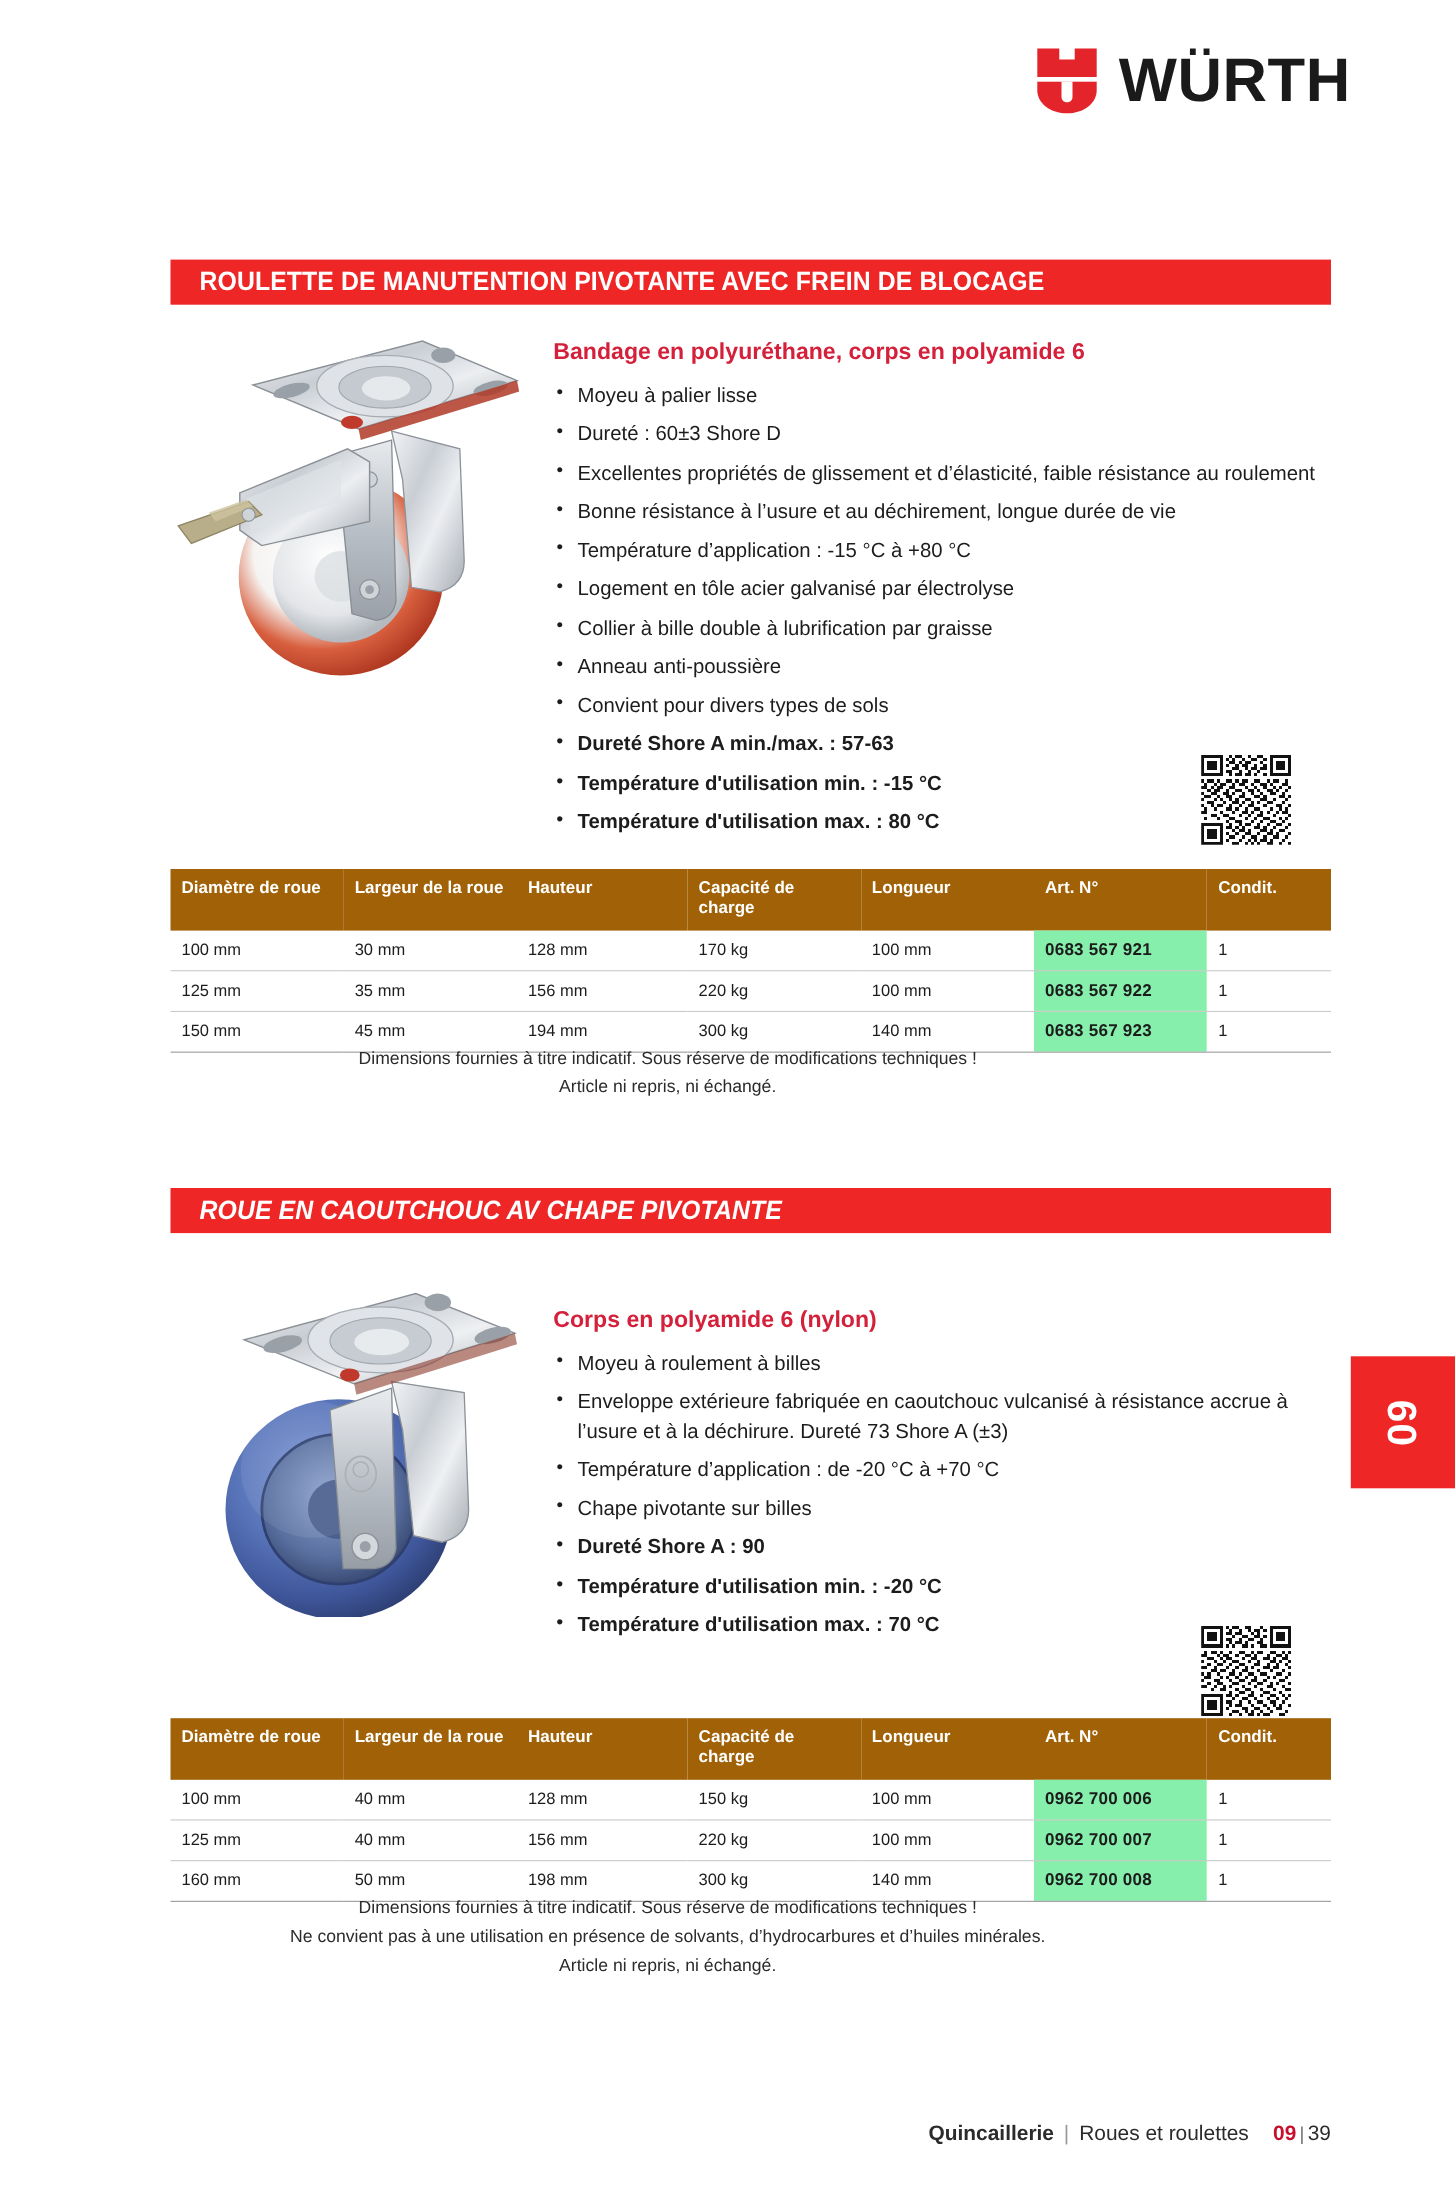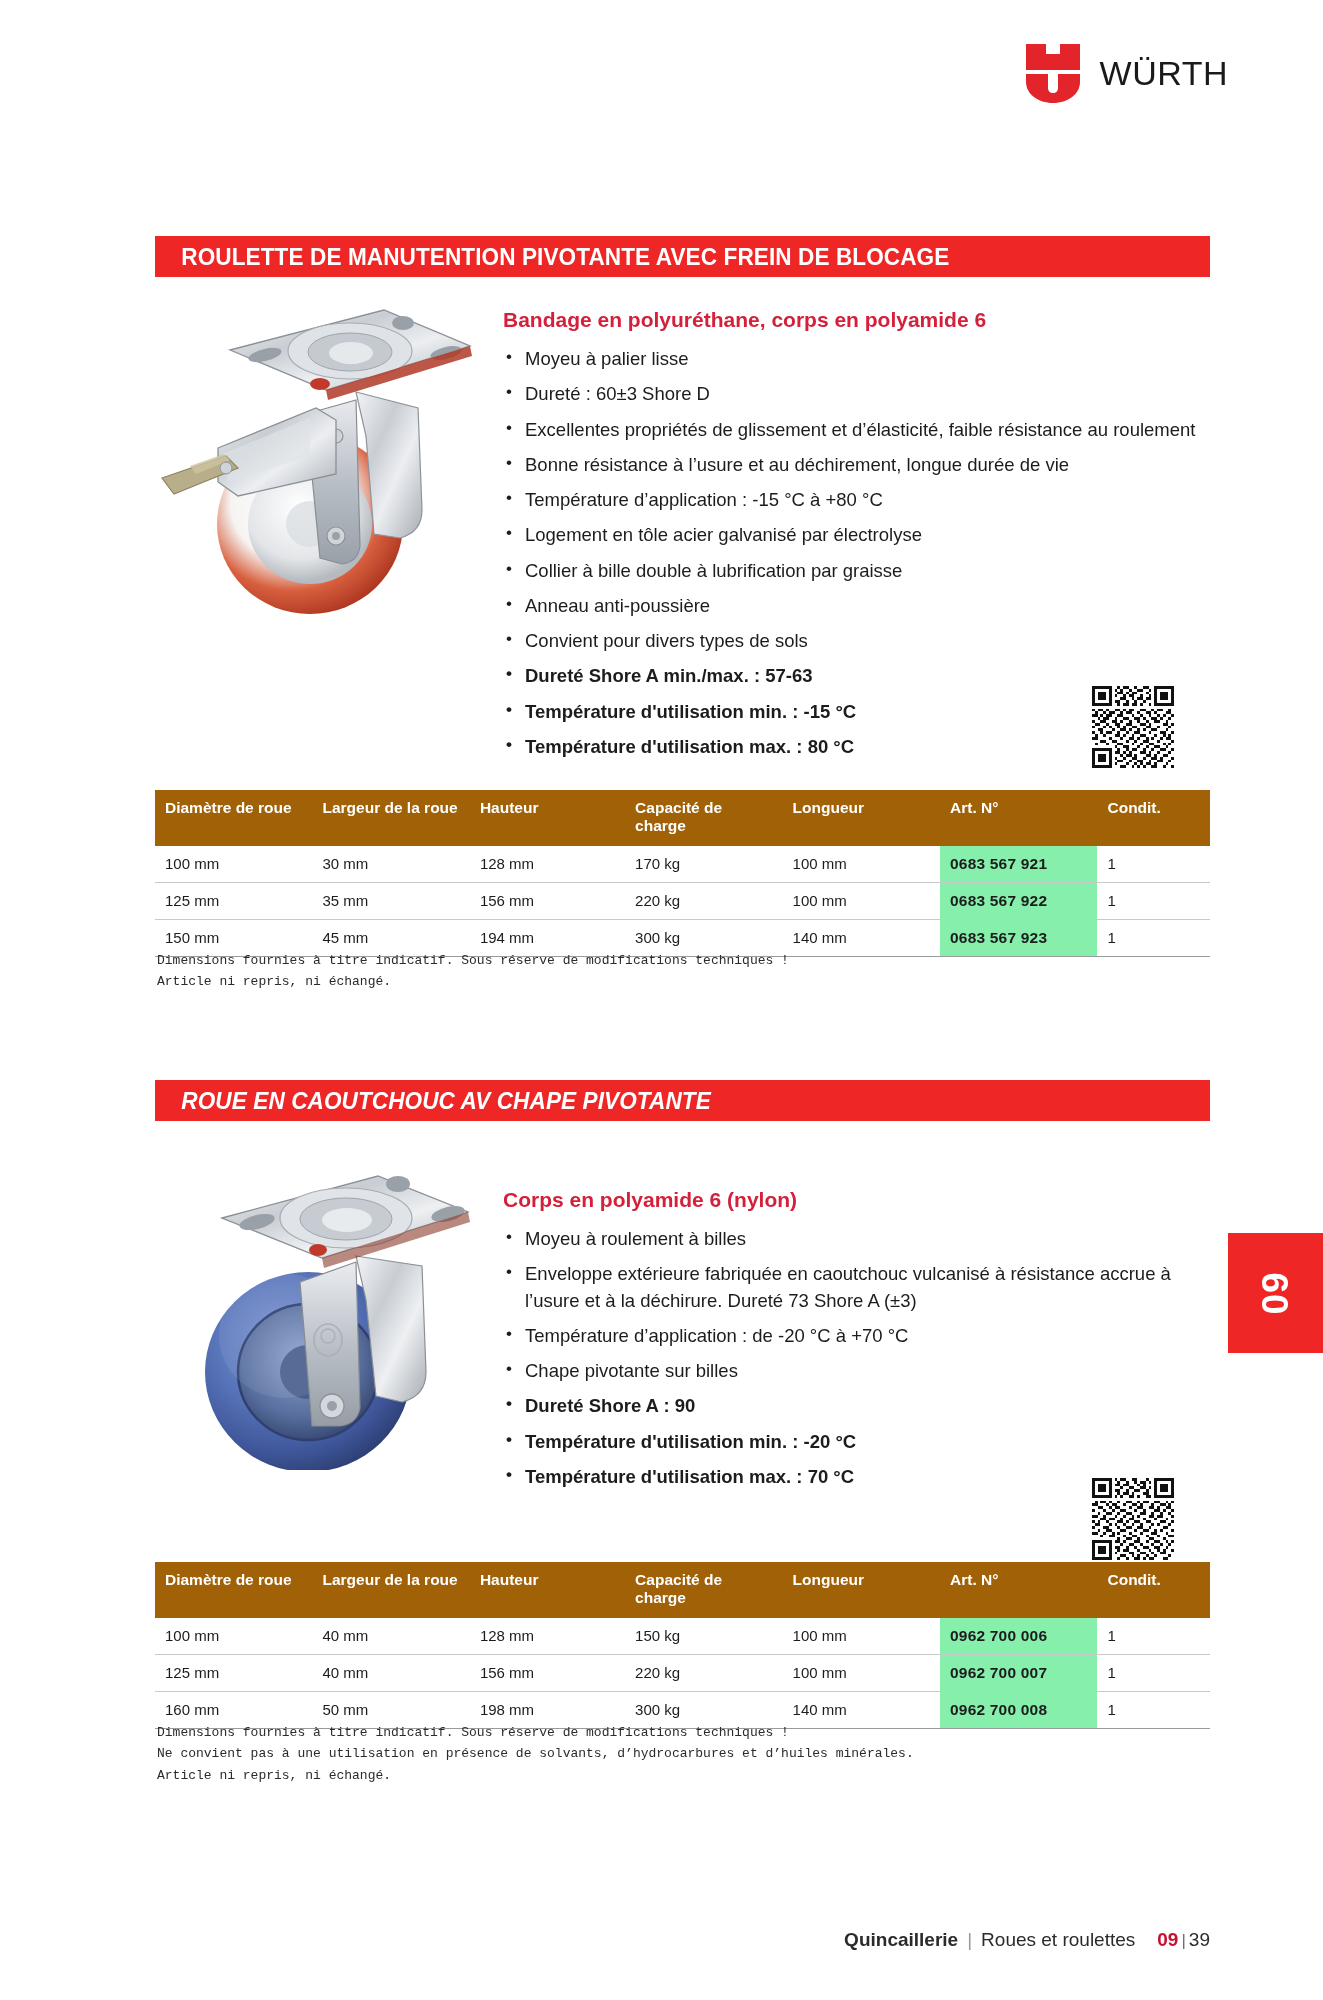--- a/index.html
+++ b/index.html
@@ -16,22 +16,22 @@
   .page { position: relative; width: 1323px; height: 2000px; }
 
   
   .header {
     position: absolute;
     top: 42px; right: 95px;
     display: flex; align-items: center; gap: 18px;
   }
   .logo-mark { width: 58px; height: 62px; display: block; }
   .logo-word {
-    font-size: 34px;
-    font-weight: 400;
+    font-size: 56px;
+    font-weight: 700;
     letter-spacing: 0.5px;
     color: #1a1a1a;
     line-height: 1;
     font-family: "Liberation Sans", sans-serif;
   }
 
   
   .banner {
     position: absolute;
     left: 155px;
@@ -130,24 +130,25 @@
   .col-w  { width: 140px; }
   .col-h  { width: 138px; }
   .col-c  { width: 140px; }
   .col-l  { width: 140px; }
   .col-a  { width: 140px; }
   .col-k  { width: 100px; }
 
   
   .notes { position: absolute; left: 157px; width: 900px; }
   .notes p {
-    font-size: 13px;
+    font-size: 16px;
     color: #2b2b2b;
     line-height: 1.65;
-    font-family: Liberation Mono, monospace;
+    font-family: Liberation Sans, sans-serif;
+    text-align: center;
   }
 
   
   .side-tab {
     position: absolute;
     right: 0;
     top: 1233px;
     width: 95px;
     height: 120px;
     background: #ef2626;

